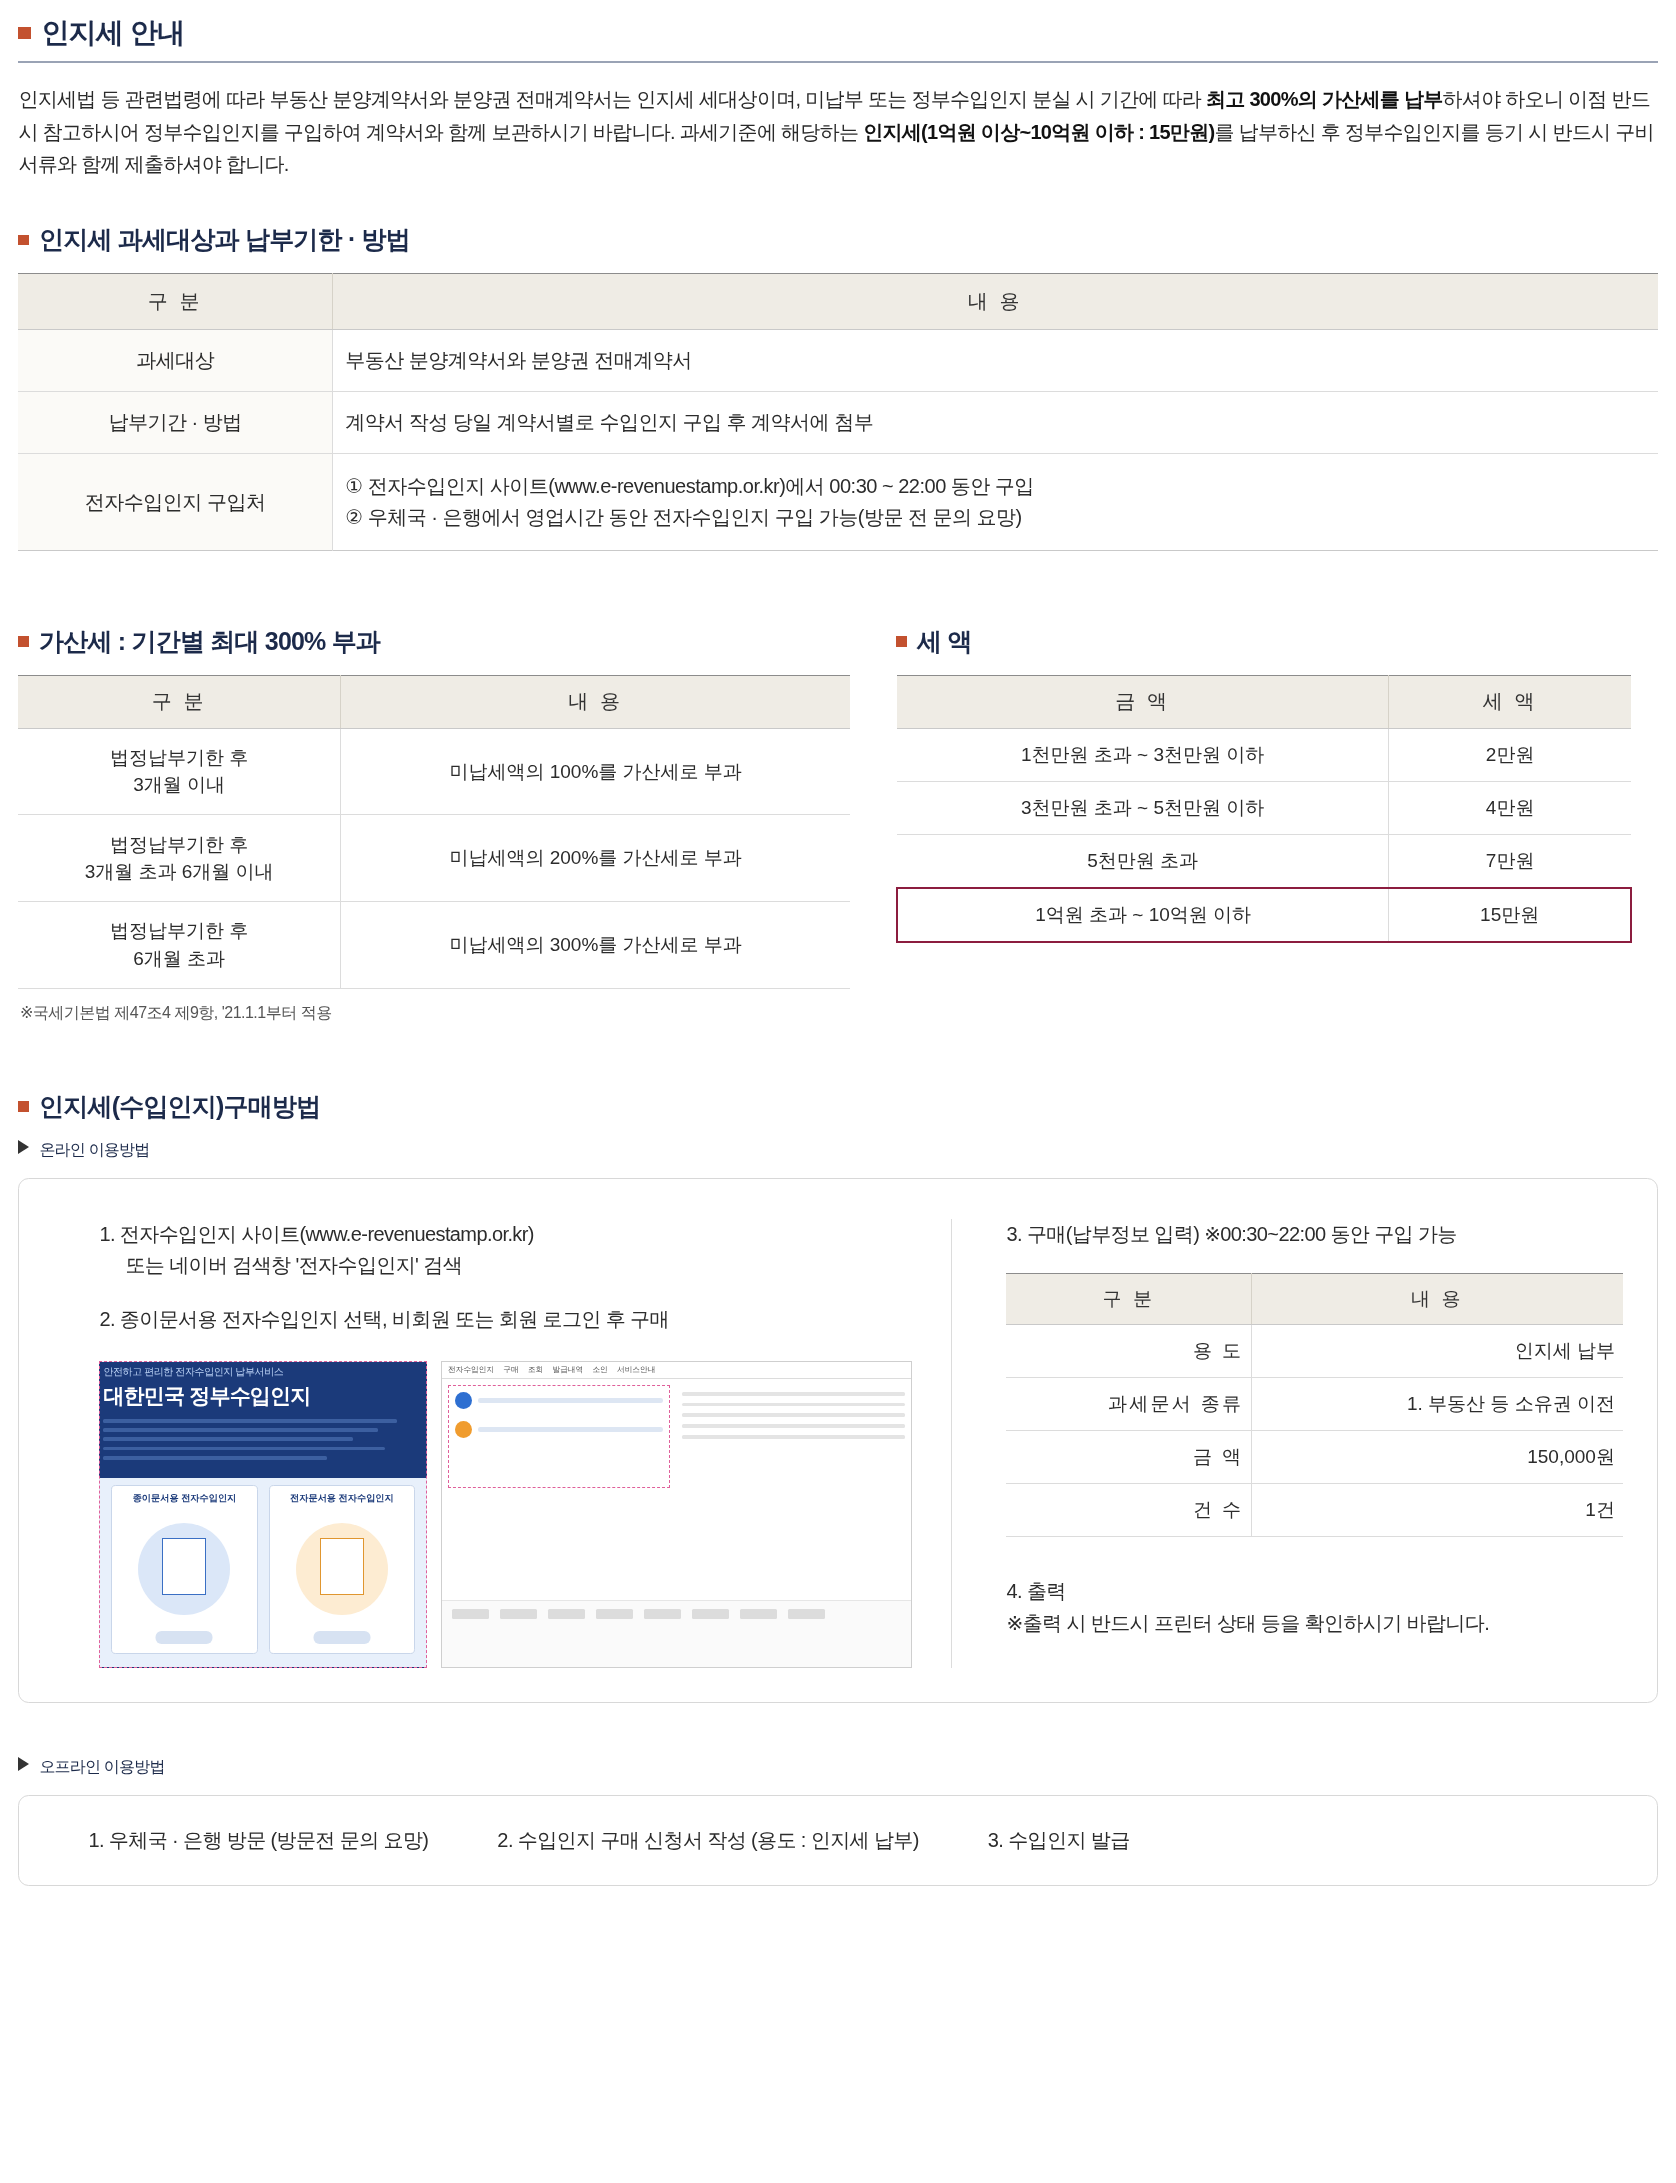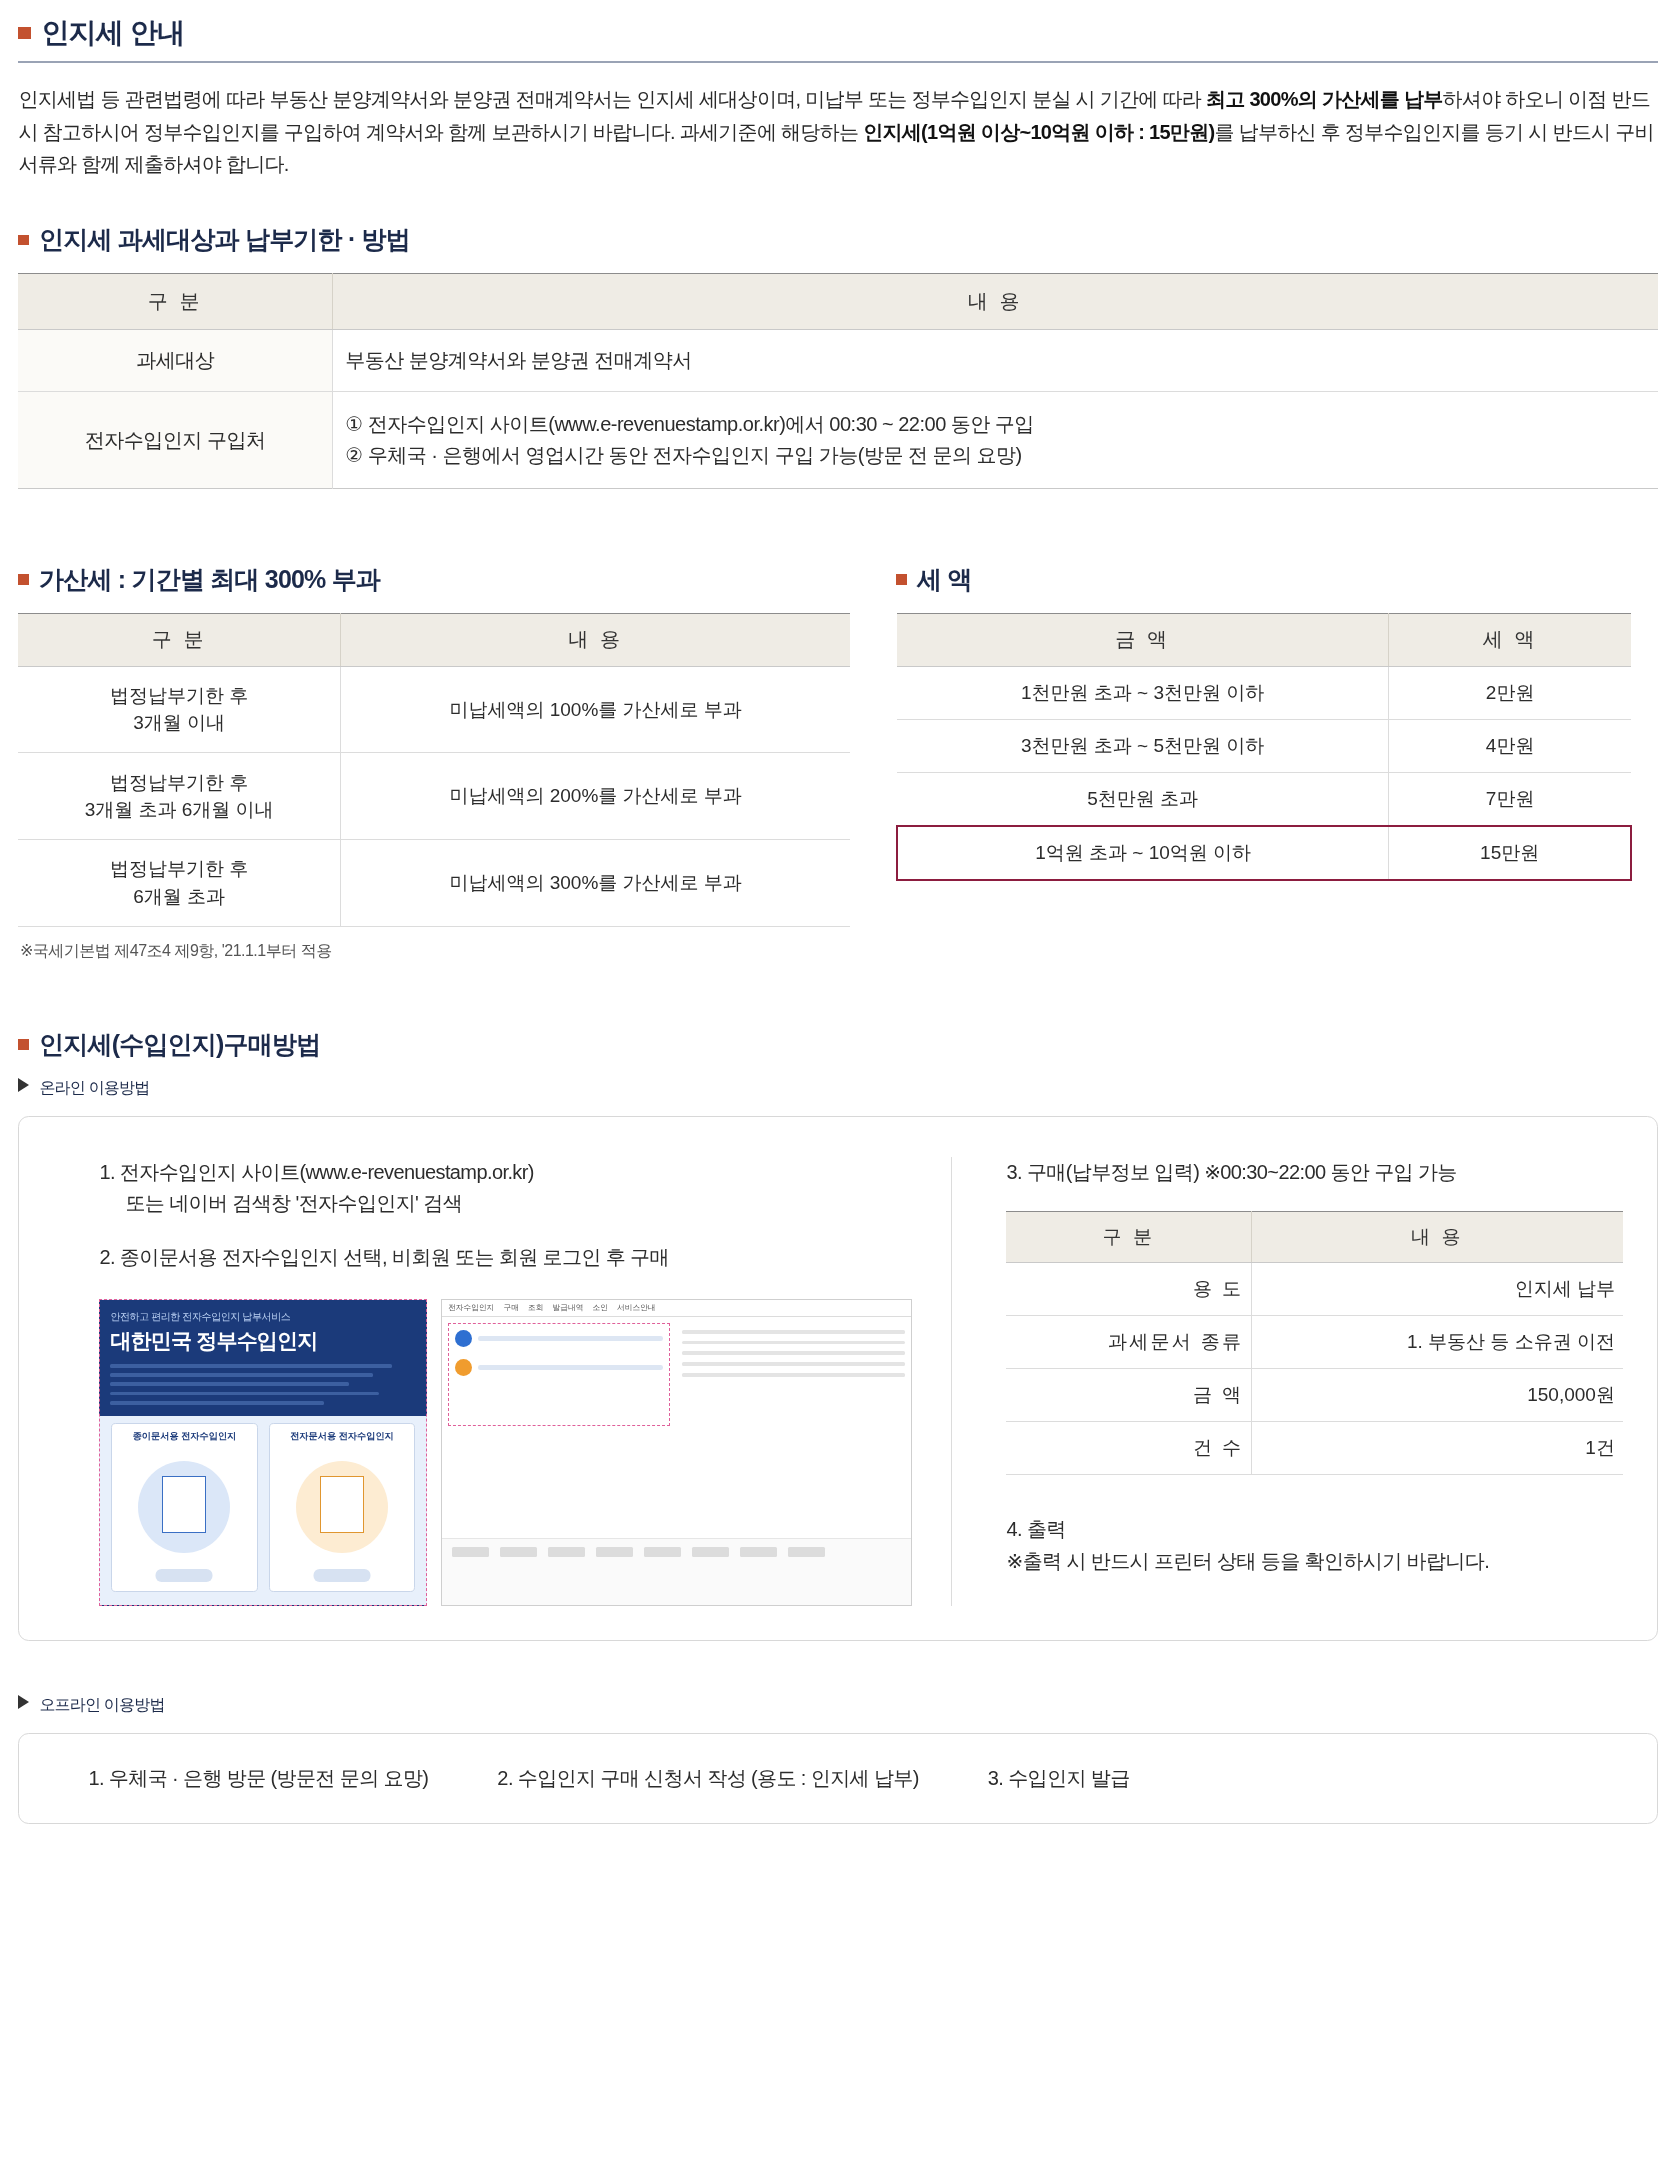--- a/index.html
+++ b/index.html
@@ -141,21 +141,21 @@
     font-size: 20px; line-height: 1.55; letter-spacing: -0.6px;
     color: #2c2c2c; margin-bottom: 23px;
   }
   .step .ind { display: block; padding-left: 26px; }
 
   
   .shots { display: flex; gap: 14px; margin-top: 26px; }
   .shot-a {
     width: 330px; height: 307px; border: 1.5px dashed #e0609a;
     background: linear-gradient(180deg,#1b3a7a 0%,#1b3a7a 38%,#e8f0fb 38%,#e8f0fb 100%);
-    padding: 10px; position: relative; overflow: hidden;
+    padding: 3px; position: relative; overflow: hidden;
   }
   .sa-t1 { color:#bcd3f5; font-size:10px; letter-spacing:-0.4px; }
   .sa-t2 { color:#fff; font-size:21px; font-weight:700; letter-spacing:-0.8px; margin-top:3.1px;}
   .sa-lines { margin-top:9.2px; }
   .sa-lines i { display:block; height:3.8px; background:#3c5fa0; margin:5.4px 0; border-radius:1.5px;}
   .sa-lines i.w1{width:92%} .sa-lines i.w2{width:86%} .sa-lines i.w3{width:78%}
   .sa-lines i.w4{width:88%} .sa-lines i.w5{width:70%}
   .sa-cards { position:absolute; left:10.7px; right:10.7px; top:123px; display:flex; gap:10.7px;}
   .sa-card { flex:1; background:#fff; border:0.8px solid #c9d6ea; border-radius:4.6px; height:169px; position:relative;}
   .sa-card .cap { position:absolute; top:6.1px; left:0; right:0; text-align:center; font-size:9.2px; color:#1b3a7a; font-weight:700;}
@@ -236,20 +236,24 @@
     <thead>
       <tr>
         <th style="width:314px">구 분</th>
         <th>내 용</th>
       </tr>
     </thead>
     <tbody>
       <tr>
         <td class="td-label">과세대상</td>
         <td class="td-body">부동산 분양계약서와 분양권 전매계약서</td>
+      </tr>
+      <tr>
+        <td class="td-label">납부기간 · 방법</td>
+        <td class="td-body">계약서 작성 당일 계약서별로 수입인지 구입 후 계약서에 첨부</td>
       </tr>
       <tr>
         <td class="td-label">전자수입인지 구입처</td>
         <td class="td-body nowrap-lines">
           <div>① 전자수입인지 사이트(www.e-revenuestamp.or.kr)에서 00:30 ~ 22:00 동안 구입</div>
           <div>② 우체국 · 은행에서 영업시간 동안 전자수입인지 구입 가능(방문 전 문의 요망)</div>
         </td>
       </tr>
     </tbody>
   </table>

